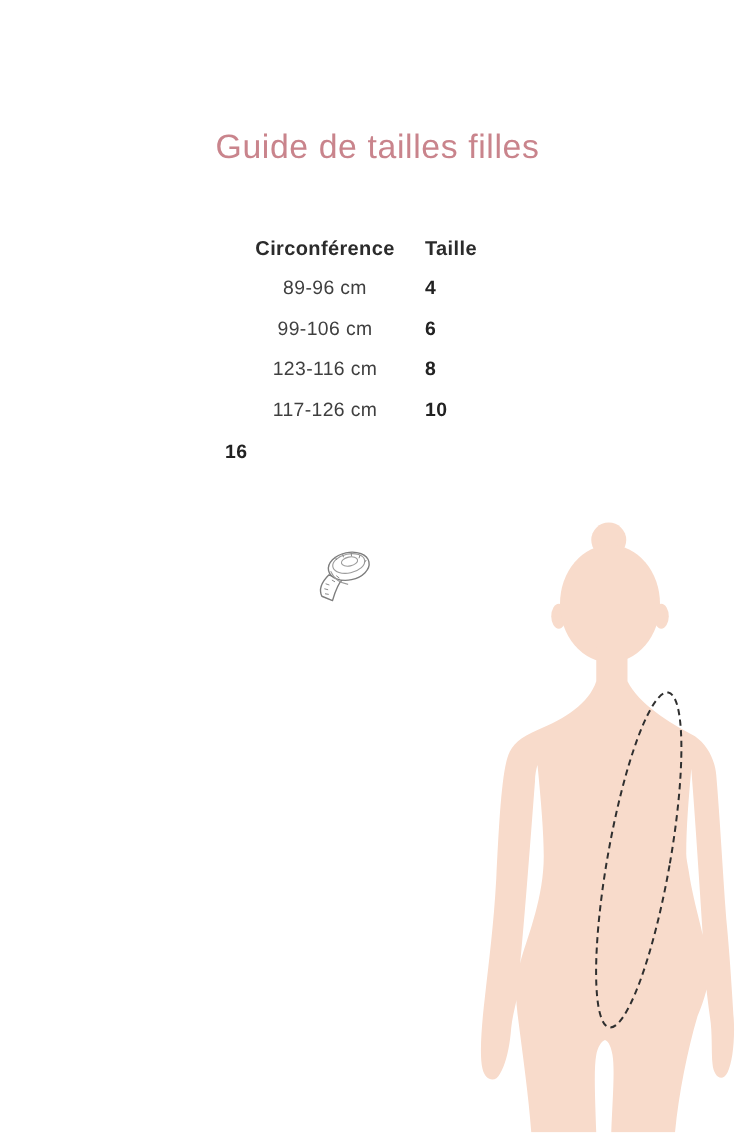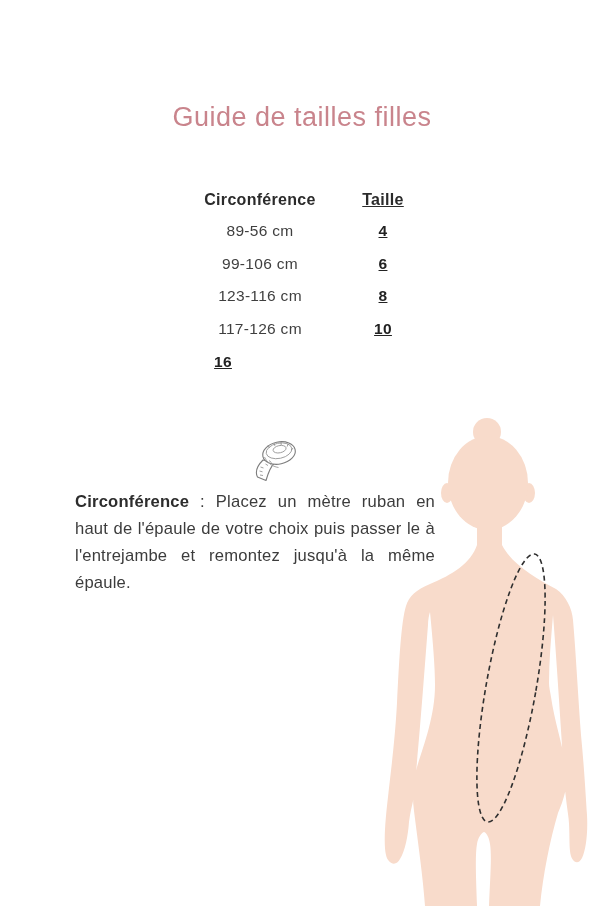--- a/index.html
+++ b/index.html
@@ -28,21 +28,21 @@
   
   .size-table {
     position: absolute;
     top: 185px;
     left: 180px;
     width: 246px;
   }
   .t-row { display: flex; align-items: center; height: 32.6px; }
   .t-row.head { height: 30px; margin-bottom: 0px; }
   .cell-circ { width: 160px; text-align: center; }
-  .cell-size { width: 86px;  text-align: center; text-decoration: underline; }
+  .cell-size { width: 86px;  text-align: left; }
   .t-row.head .cell-circ, .t-row.head .cell-size {
     font-weight: 700; font-size: 16px; color: #2b2b2b; letter-spacing: 0.3px;
   }
   .t-row.body .cell-circ { font-size: 15.5px; color: #3f3f3f; letter-spacing: 0.3px; }
   .t-row.body .cell-size { font-size: 15.5px; color: #222222; font-weight: 700; letter-spacing: 0.3px; }
 
   
   .measure-heading {
     position: absolute;
     top: 449px;
@@ -94,21 +94,21 @@
 <div class="screen">
 
   <h1 class="page-title">Guide de tailles filles</h1>
 
   <div class="size-table">
     <div class="t-row head">
       <div class="cell-circ">Circonférence</div>
       <div class="cell-size">Taille</div>
     </div>
     <div class="t-row body">
-      <div class="cell-circ">89-56 cm</div>
+      <div class="cell-circ">89-96 cm</div>
       <div class="cell-size">4</div>
     </div>
     <div class="t-row body">
       <div class="cell-circ">99-106 cm</div>
       <div class="cell-size">6</div>
     </div>
     <div class="t-row body">
       <div class="cell-circ">123-116 cm</div>
       <div class="cell-size">8</div>
     </div>
@@ -139,21 +139,20 @@
       <line x1="15.5" y1="28" x2="18" y2="29.5"></line>
       <line x1="19" y1="24.5" x2="21.5" y2="26.5"></line>
       <line x1="18" y1="9.5" x2="19.5" y2="12"></line>
       <line x1="24" y1="7" x2="24.8" y2="9.8"></line>
       <line x1="31" y1="6.2" x2="31.2" y2="9"></line>
       <line x1="38" y1="8" x2="37.2" y2="10.6"></line>
       <line x1="43" y1="12" x2="41.5" y2="14"></line>
     </g>
   </svg>
 
-  <p class="measure-text"><span class="term">Circonférence</span><span> : Placez un mètre ruban en haut de l'épaule de votre choix puis passer le à l'entrejambe et remontez jusqu'à la même épaule.</span></p>
 
   <svg class="figure-svg" viewBox="0 0 234 491" aria-hidden="true">
 
     <circle class="peach" cx="117" cy="17" r="14"></circle>
 
     <ellipse class="peach" cx="77" cy="78" rx="6" ry="10"></ellipse>
     <ellipse class="peach" cx="159" cy="78" rx="6" ry="10"></ellipse>
 
     <ellipse class="peach" cx="118" cy="68" rx="40" ry="47"></ellipse>
 

